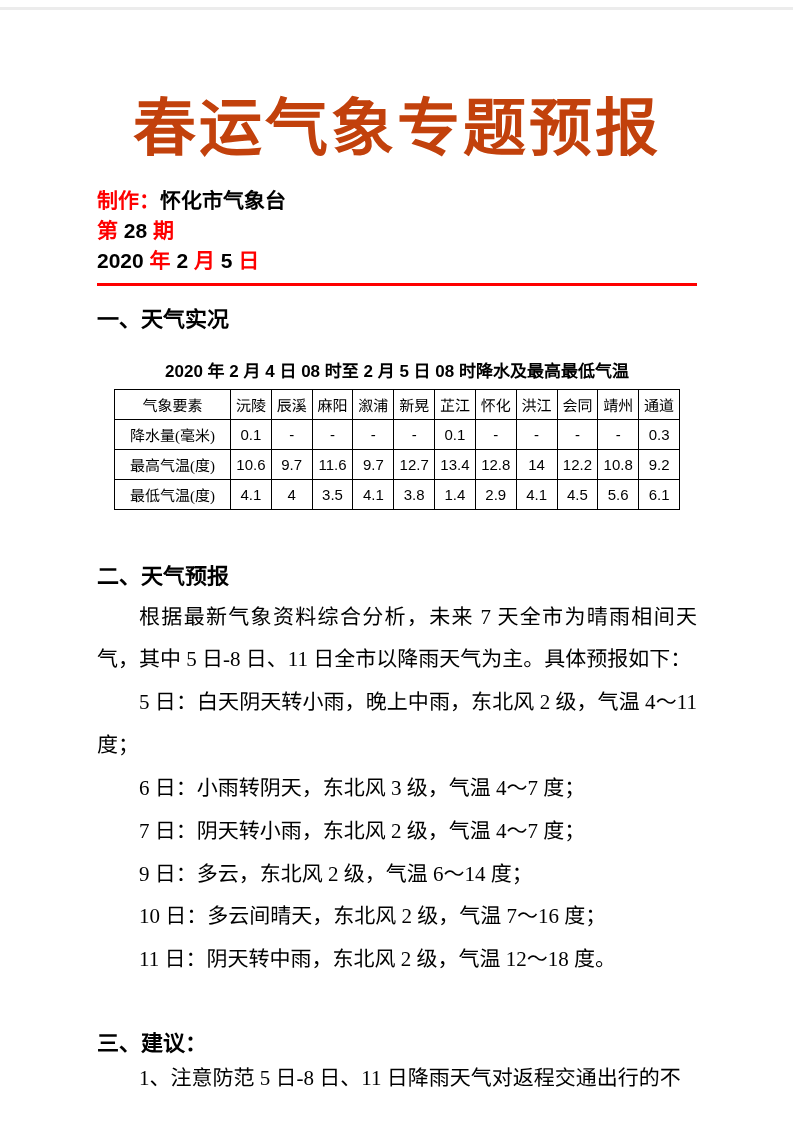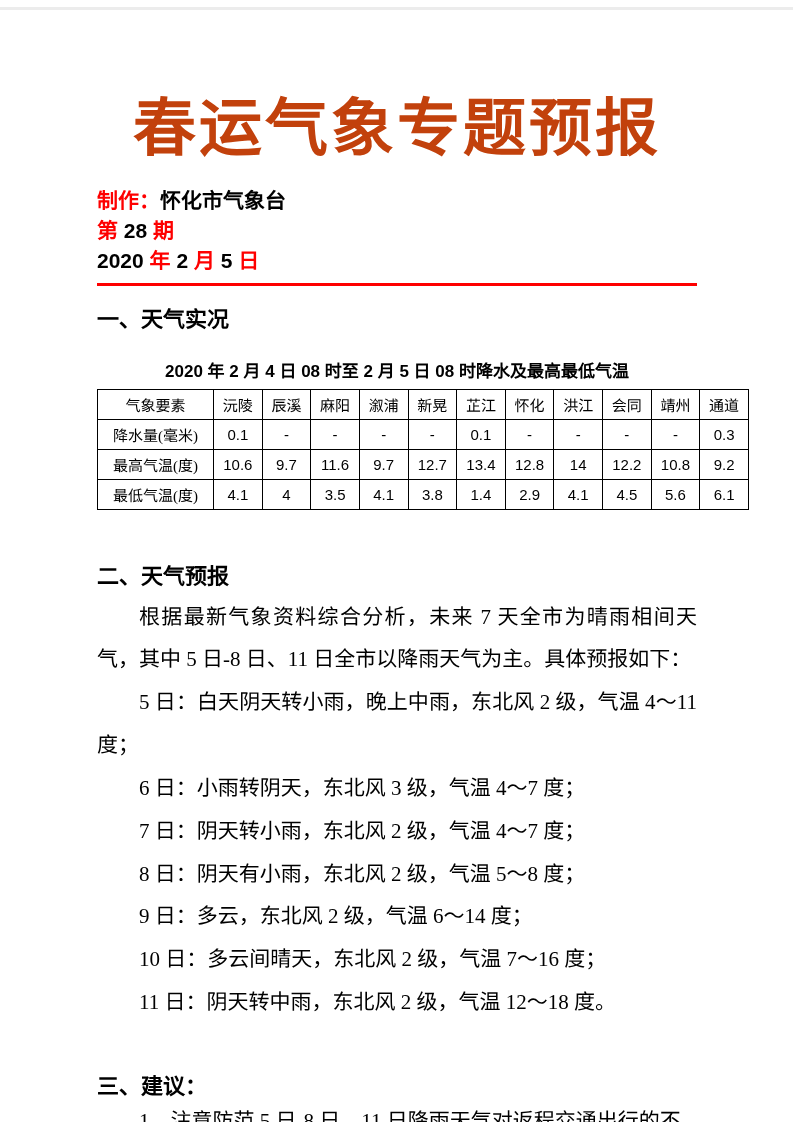--- a/index.html
+++ b/index.html
@@ -67,21 +67,21 @@
   .table-title {
     margin-top: 24px;
     text-align: center;
     font-family: "Liberation Sans", sans-serif;
     font-size: 17px;
     font-weight: bold;
   }
   table.weather {
     margin: 7px auto 0 auto;
     border-collapse: collapse;
-    width: 652px;
+    width: 566px;
     table-layout: fixed;
   }
   table.weather th, table.weather td {
     border: 1.5px solid #000;
     height: 29px;
     text-align: center;
     vertical-align: middle;
     padding: 0;
     font-weight: normal;
     font-size: 15px;
@@ -194,21 +194,20 @@
   </table>
 
   <h2 class="section-heading" id="section2-heading">二、天气预报</h2>
 
   <p class="body-text intro"><span class="bold">根据最新气象资料综合分析，</span><span>未来 7 天全市为晴雨相间天气，其中 5 日-8 日、11 日全市以降雨天气为主。</span><span class="bold">具体预报如下：</span></p>
 
   <div id="forecast-list">
       <p class="body-text">5 日：白天阴天转小雨，晚上中雨，东北风 2 级，气温 4～11 度；</p>
       <p class="body-text">6 日：小雨转阴天，东北风 3 级，气温 4～7 度；</p>
       <p class="body-text">7 日：阴天转小雨，东北风 2 级，气温 4～7 度；</p>
-      <p class="body-text">8 日：阴天有小雨，东北风 2 级，气温 5～8 度；</p>
       <p class="body-text">9 日：多云，东北风 2 级，气温 6～14 度；</p>
       <p class="body-text">10 日：多云间晴天，东北风 2 级，气温 7～16 度；</p>
       <p class="body-text">11 日：阴天转中雨，东北风 2 级，气温 12～18 度。</p>
     </div>
 
   <h2 class="section-heading" id="section3-heading">三、建议：</h2>
 
   <div id="advice-list">
       <p class="body-text">1、注意防范 5 日-8 日、11 日降雨天气对返程交通出行的不</p>
     </div>

